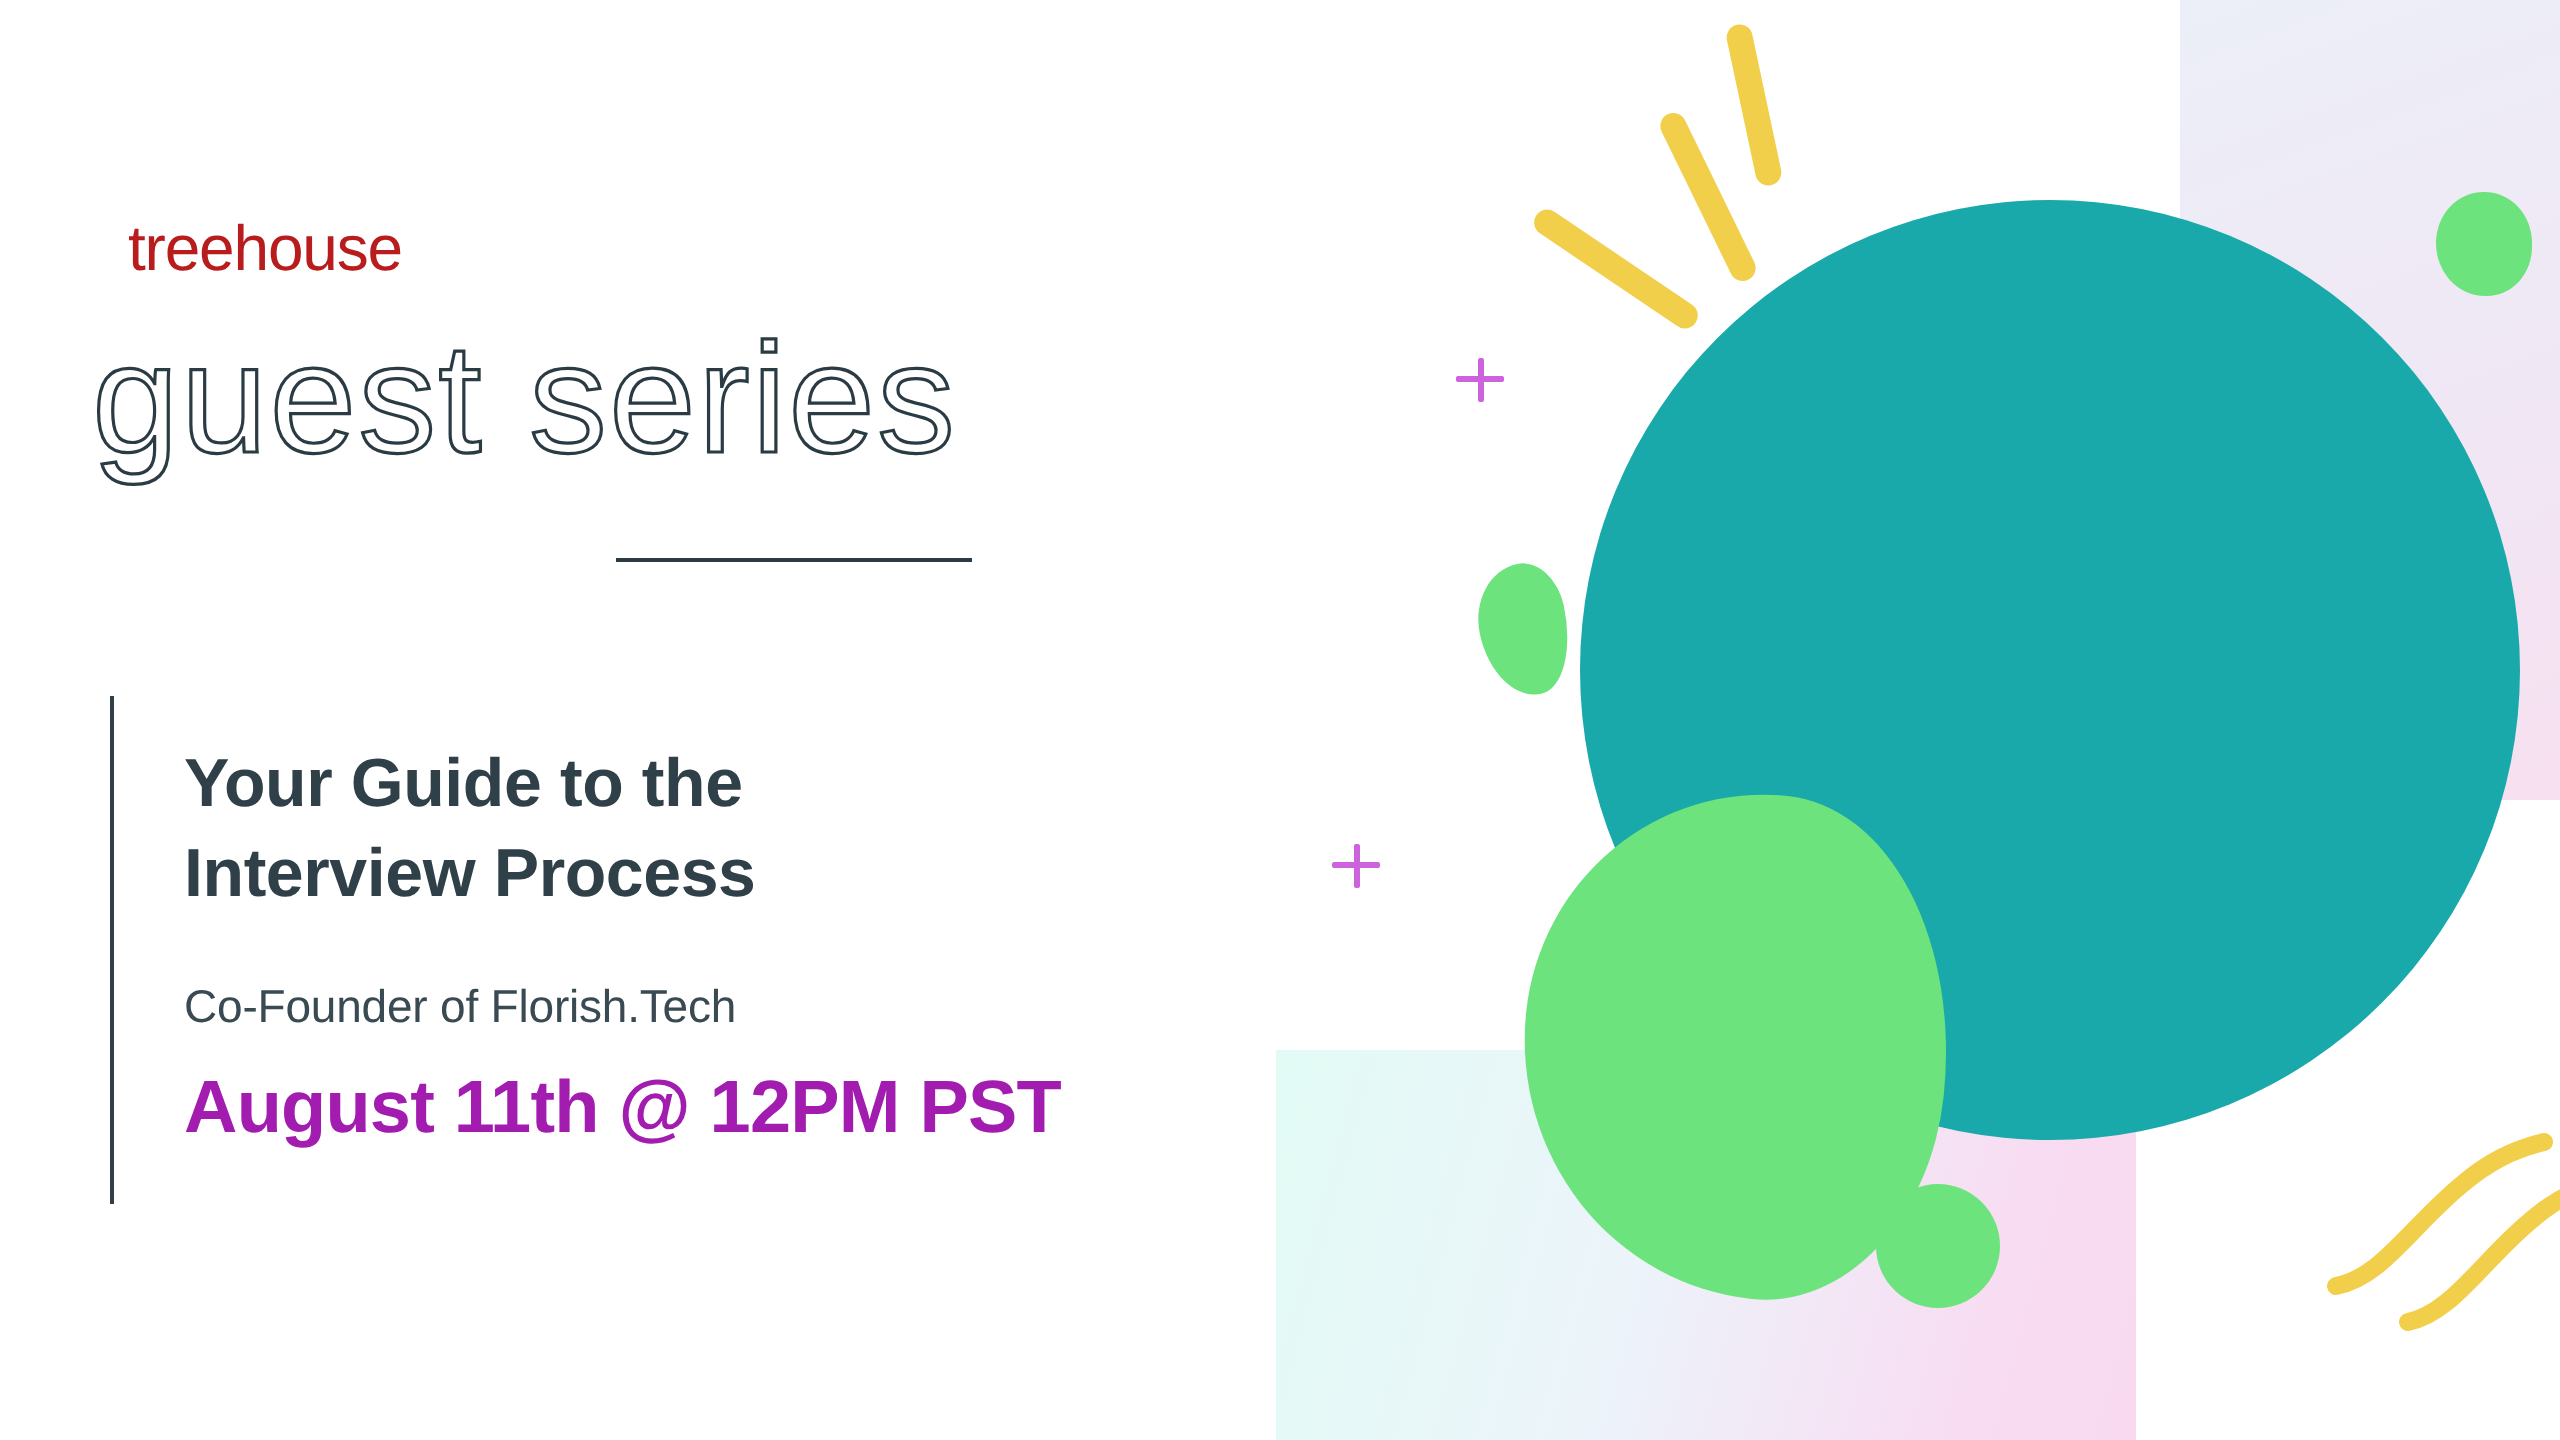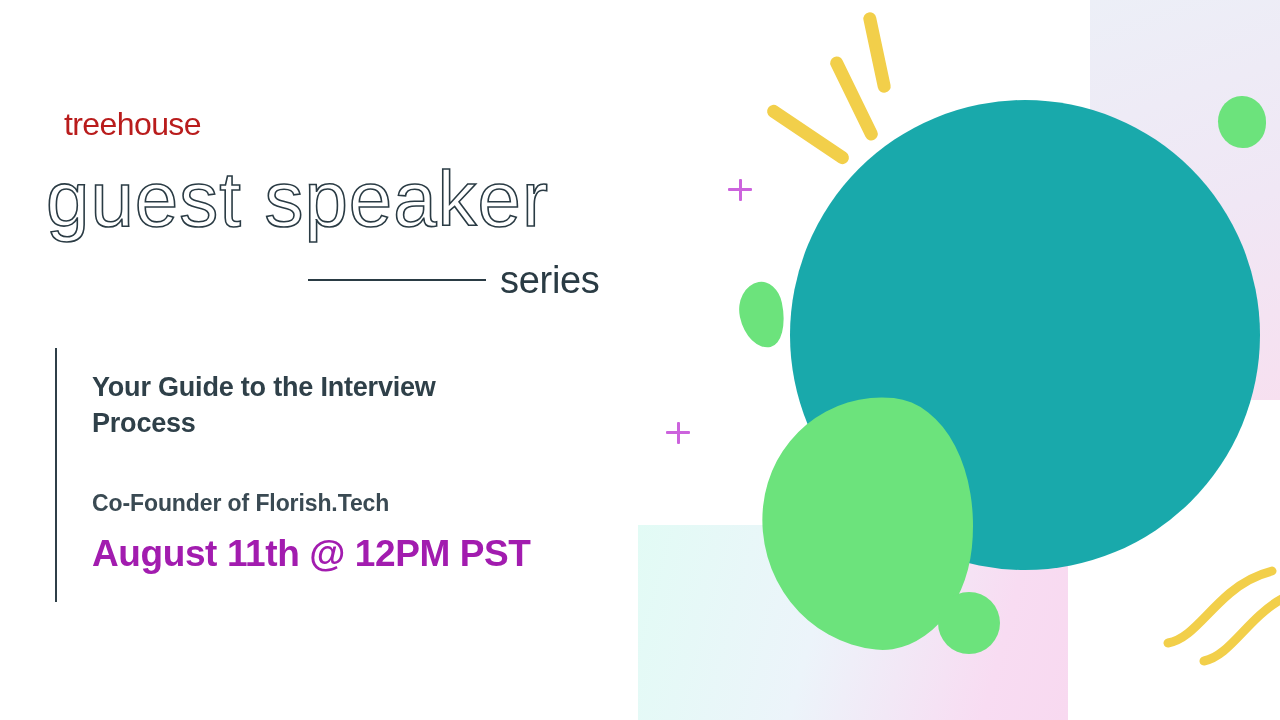--- a/index.html
+++ b/index.html
@@ -103,33 +103,33 @@
     line-height:1;
   }
 
   #rule-vertical {
     position:absolute; left:55px; top:348px;
     width:2px; height:254px; background:#2f3f48;
   }
 
   #talk-title {
     position:absolute; left:92px; top:370px;
-    font-size:27px; font-weight:600; line-height:1.32;
+    font-size:34px; font-weight:600; line-height:1.32;
     color:#2f4049; letter-spacing:-0.2px;
     width:430px;
   }
 
   #speaker-name {
     position:absolute; left:92px; top:461px;
     font-size:23px; font-weight:400; color:#3a4a53; line-height:1.28;
     letter-spacing:-0.1px;
   }
   #speaker-role {
     position:absolute; left:92px; top:489px;
-    font-size:23px; font-weight:700; color:#3a4a53; line-height:1.28;
+    font-size:23px; font-weight:400; color:#3a4a53; line-height:1.28;
     letter-spacing:-0.1px;
   }
 
   #event-datetime {
     position:absolute; left:92px; top:534px;
     font-size:37px; font-weight:700; color:#a21caf;
     letter-spacing:-0.4px; line-height:1.1;
     white-space:nowrap;
   }
 </style>
@@ -167,25 +167,24 @@
   </div>
   <div class="plus" id="plus-2">
     <span class="h"></span>
     <span class="v"></span>
   </div>
 
   <div id="left">
 
     <div id="brand-treehouse">treehouse</div>
 
-    <div id="brand-guest-speaker">guest speaker</div>
+    <div id="brand-guest-speaker">guest series</div>
 
     <div id="series-row">
       <div id="series-rule"></div>
-      <div id="series-word">series</div>
     </div>
 
     <div id="rule-vertical"></div>
 
     <div id="talk-title">Your Guide to the Interview Process</div>
 
 
     <div id="speaker-role">Co-Founder of Florish.Tech</div>
 
     <div id="event-datetime">August 11th @ 12PM PST</div>

